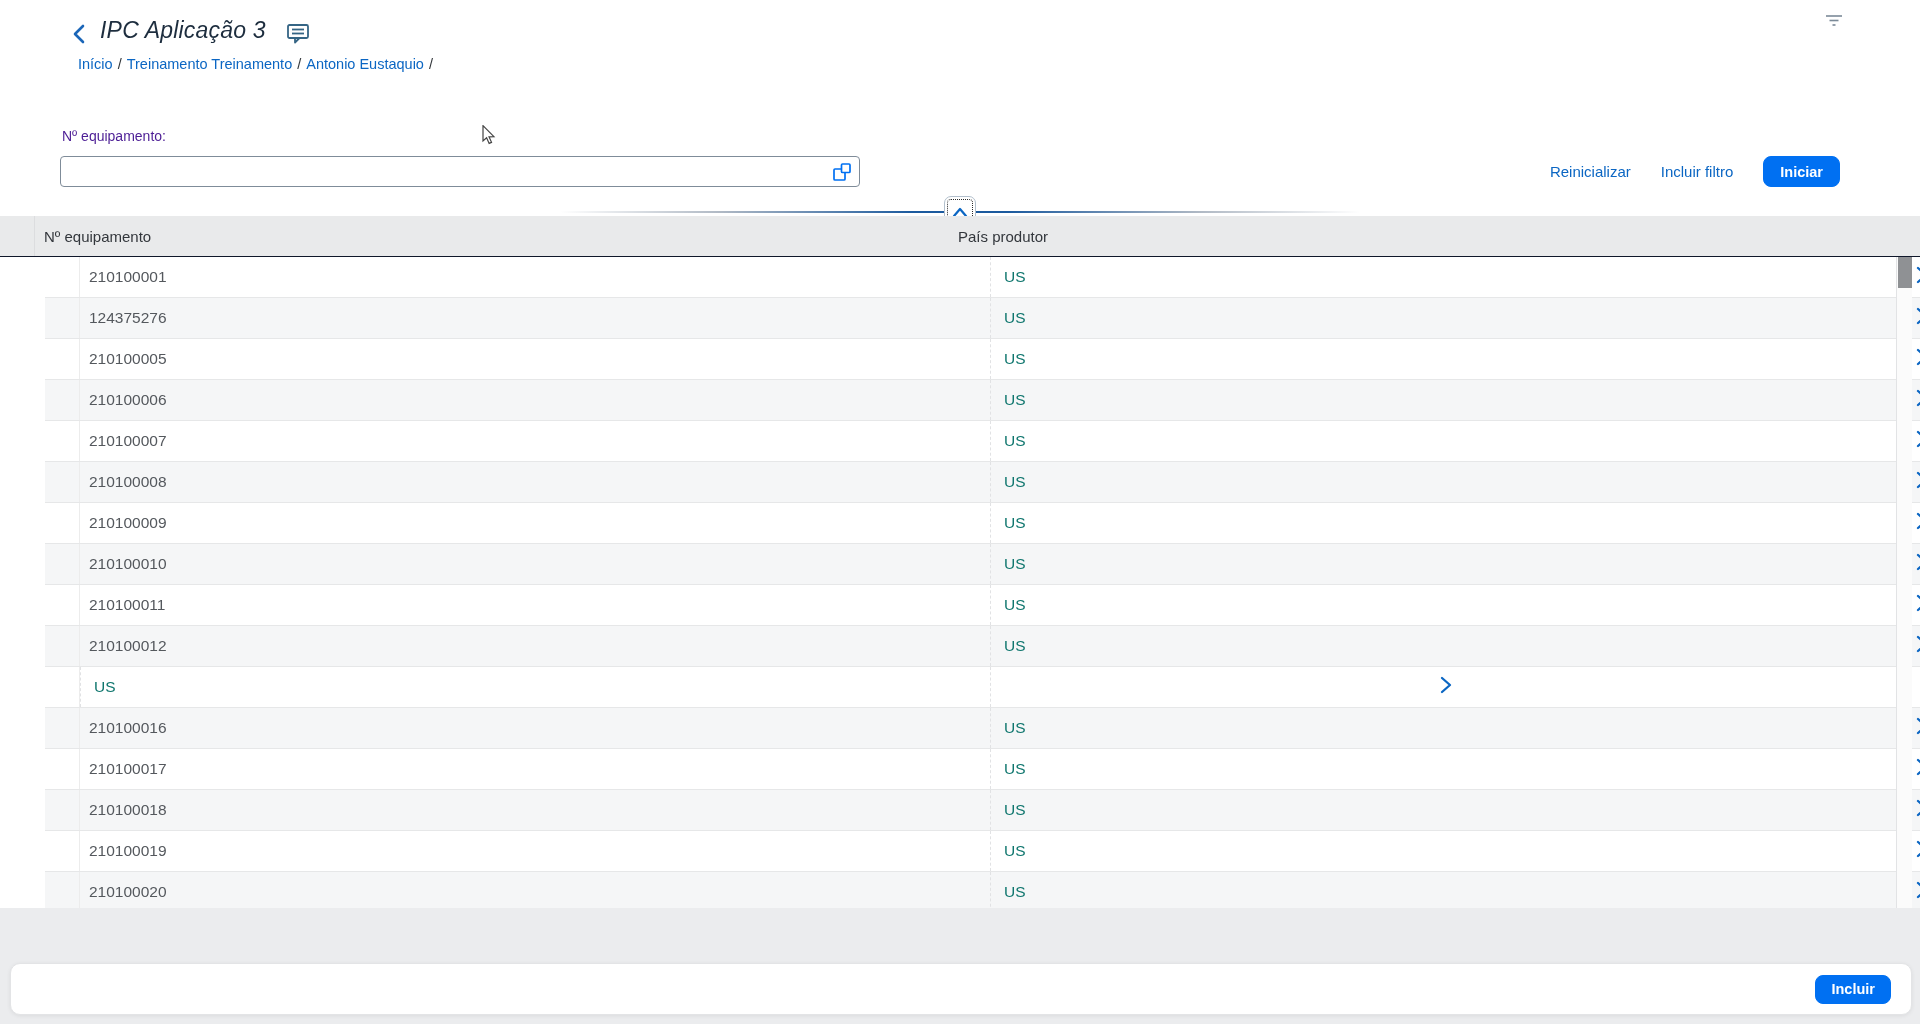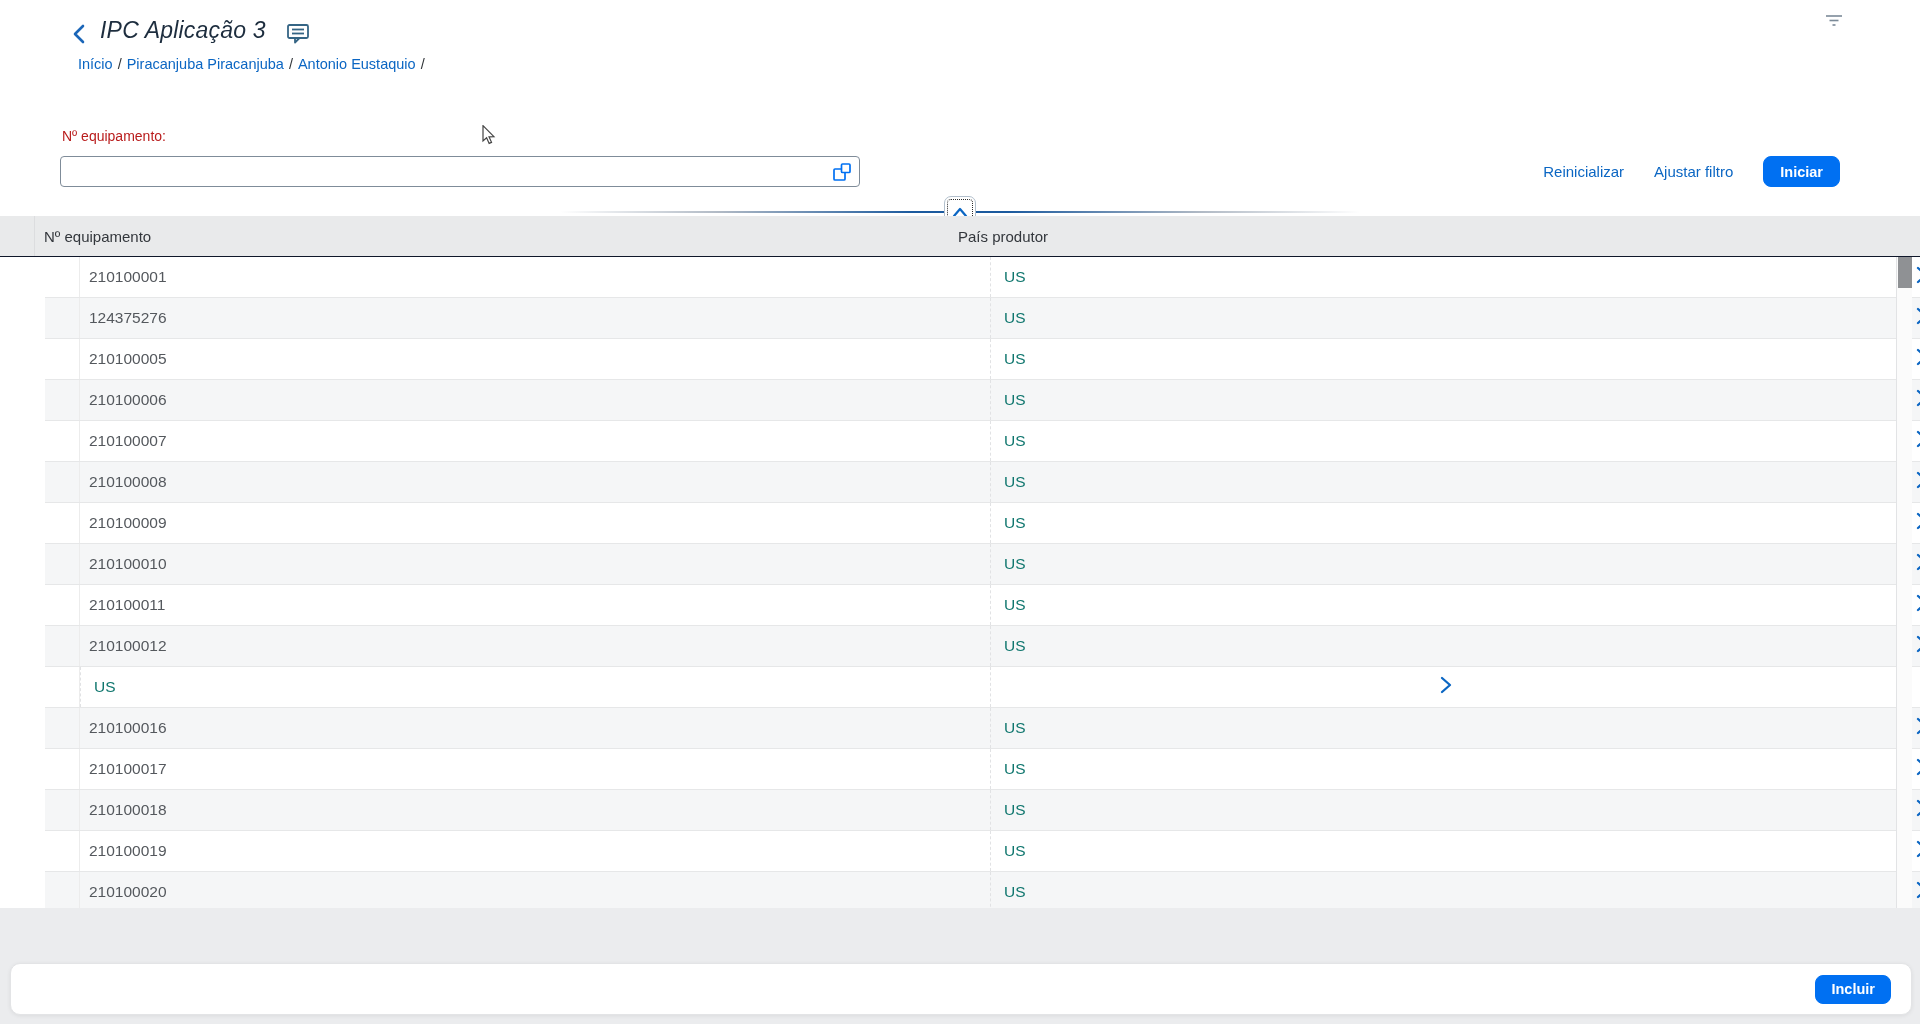--- a/index.html
+++ b/index.html
@@ -8,21 +8,21 @@
 
   
   .back-btn { position:absolute; left:66px; top:21px; width:28px; height:28px; background:none; border:none; cursor:pointer; }
   .page-title { position:absolute; left:100px; top:17px; font-size:23px; font-weight:400; color:#1d2d3e; letter-spacing:.2px;font-style:italic; }
   .comment-btn { position:absolute; left:284px; top:20px; width:28px; height:28px; background:none; border:none; cursor:pointer; }
   .breadcrumb { position:absolute; left:78px; top:56px; font-size:14.5px; }
   .crumb-link { color:#0b66c3; text-decoration:none; cursor:pointer; }
   .crumb-sep { color:#32363a; padding:0 5px; }
 
   
-  .filter-label { position:absolute; left:62px; top:128px; font-size:14px; color:#b91c1c; }
+  .filter-label { position:absolute; left:62px; top:128px; font-size:14px; color:#4c1d95; }
   .input-wrap { position:absolute; left:60px; top:156px; width:800px; height:31px; }
   .input-wrap input { width:100%; height:100%; border:1px solid #7f8c99; border-radius:4px; padding:0 36px 0 10px; font-size:14px; font-family:inherit; color:#32363a; background:#fff; outline:none; }
   .vh-btn { position:absolute; right:5px; top:3px; width:26px; height:25px; border:none; background:none; cursor:pointer; padding:2px; }
   .filter-actions { position:absolute; top:156px; right:80px; height:31px; display:flex; align-items:center; gap:30px; }
   .link-btn { background:none; border:none; color:#0b66c3; font-size:15px; font-family:inherit; cursor:pointer; padding:0; }
   .go-btn { background:#0070f2; border:1px solid #0070f2; color:#fff; font-weight:700; font-size:14.5px; font-family:inherit; height:31px; padding:0 16px; border-radius:8px; cursor:pointer; }
 
   
   .collapse-line { position:absolute; left:560px; top:211px; width:800px; height:2px;
      background:linear-gradient(to right, rgba(90,105,120,0) 0%, rgba(80,100,125,.45) 20%, #1b5a9e 44%, #1b5a9e 56%, rgba(80,100,125,.45) 80%, rgba(90,105,120,0) 100%); }
@@ -72,40 +72,40 @@
     <svg width="26" height="26" viewBox="0 0 26 26">
       <rect x="3" y="5" width="20" height="13" rx="1.5" fill="none" stroke="#356585" stroke-width="1.8"></rect>
       <line x1="7" y1="9.5" x2="19" y2="9.5" stroke="#356585" stroke-width="1.8"></line>
       <line x1="7" y1="13.5" x2="19" y2="13.5" stroke="#356585" stroke-width="1.8"></line>
       <path d="M10 18 L10 22.5 L14.5 18" fill="none" stroke="#356585" stroke-width="1.8" stroke-linejoin="round"></path>
     </svg>
   </span>
 </button>
 
 <nav class="breadcrumb">
-  <a class="crumb-link">Início</a><span class="crumb-sep">/</span><a class="crumb-link">Piracanjuba Piracanjuba</a><span class="crumb-sep">/</span><a class="crumb-link">Antonio Eustaquio</a><span class="crumb-sep">/</span>
+  <a class="crumb-link">Início</a><span class="crumb-sep">/</span><a class="crumb-link">Treinamento Treinamento</a><span class="crumb-sep">/</span><a class="crumb-link">Antonio Eustaquio</a><span class="crumb-sep">/</span>
 </nav>
 
 <label class="filter-label">Nº equipamento:</label>
 
 <div class="input-wrap">
   <input type="text" value="" style="">
   <button class="vh-btn">
     <span>
       <svg width="22" height="22" viewBox="0 0 22 22">
         <rect x="3" y="8" width="11" height="11" rx="1" fill="none" stroke="#0070f2" stroke-width="1.7"></rect>
         <rect x="10.5" y="3" width="8.5" height="8.5" rx="1" fill="#fff" stroke="#0070f2" stroke-width="1.7"></rect>
       </svg>
     </span>
   </button>
 </div>
 
 <div class="filter-actions">
   <button class="link-btn">Reinicializar</button>
-  <button class="link-btn">Ajustar filtro</button>
+  <button class="link-btn">Incluir filtro</button>
   <button class="go-btn">Iniciar</button>
 </div>
 
 <div class="collapse-line"></div>
 <button class="collapse-btn">
   <span>
     <svg width="22" height="14" viewBox="0 0 22 14">
         <polyline points="5,11 11,4 17,11" fill="none" stroke="#0b66c3" stroke-width="2.2" stroke-linecap="round" stroke-linejoin="round"></polyline>
       </svg>
   </span>

